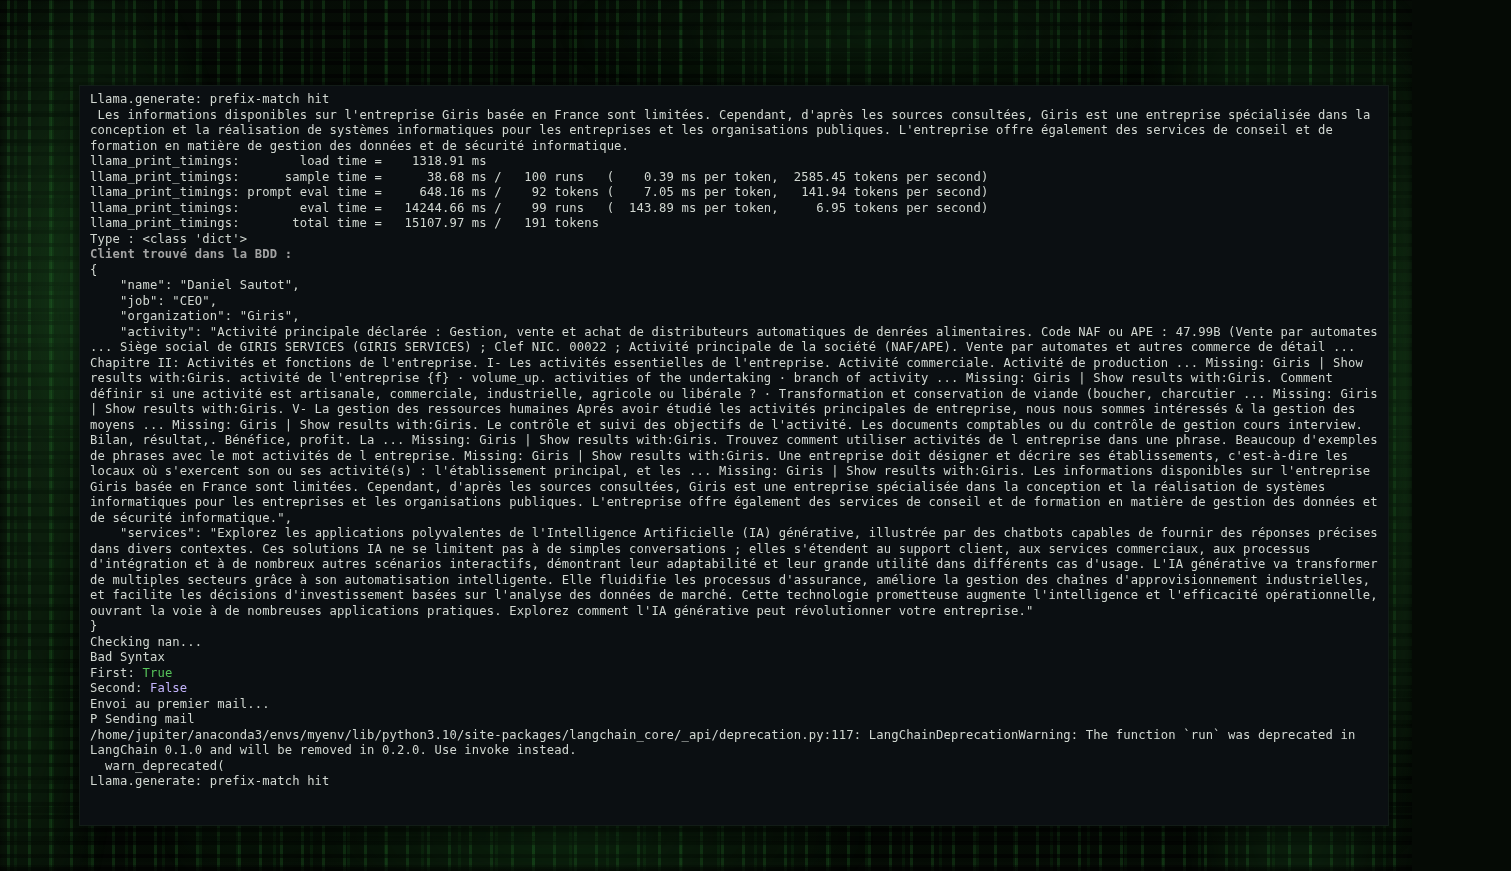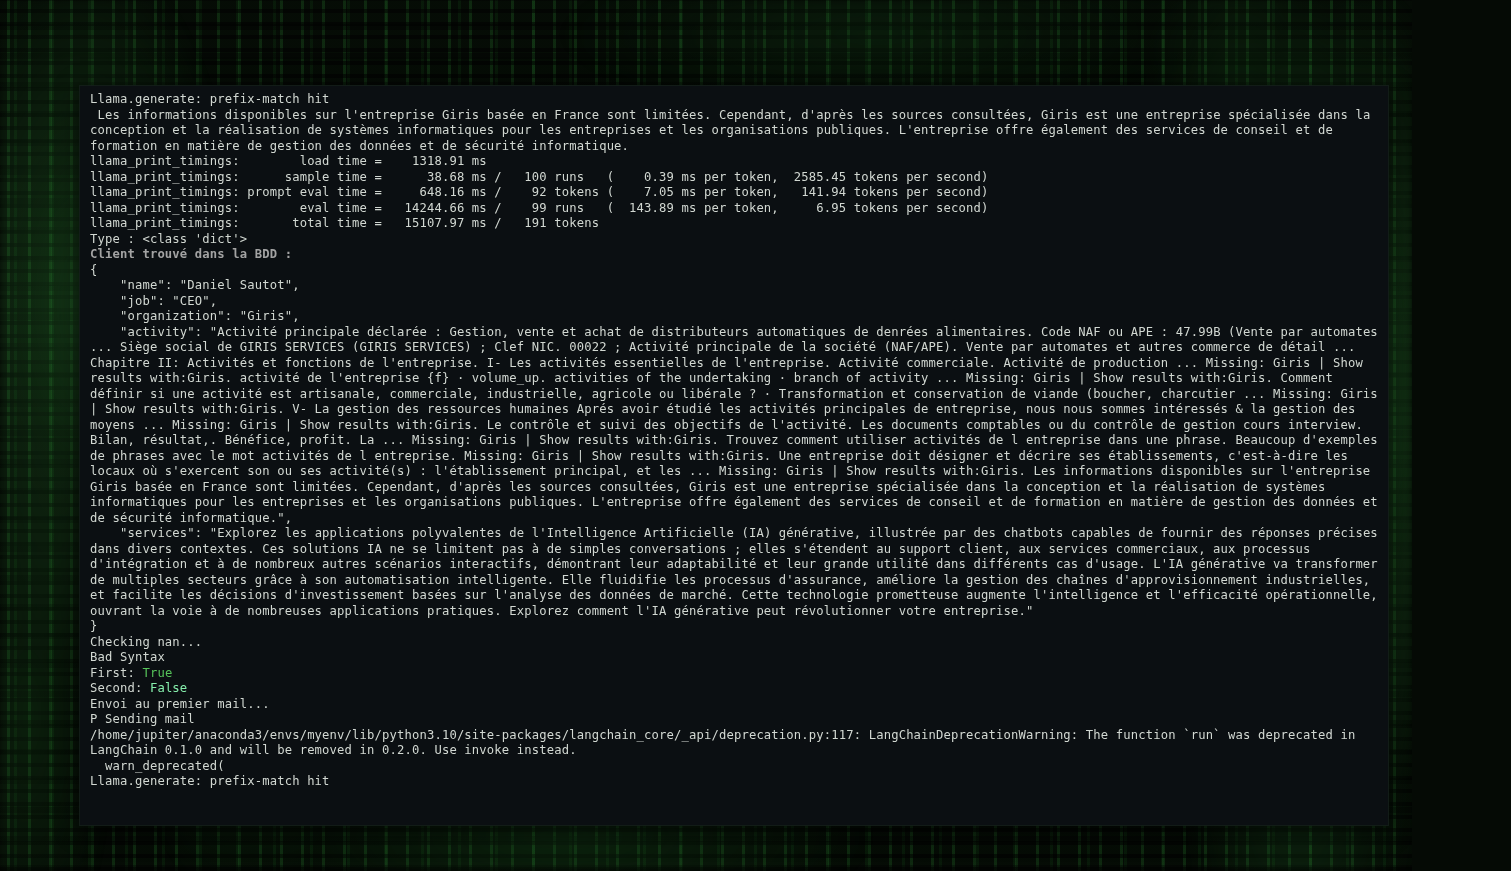--- a/index.html
+++ b/index.html
@@ -81,21 +81,21 @@
     letter-spacing: 0.15px;
     color: #d4d9d4;
     white-space: pre-wrap;
     word-break: break-word;
   }
   .line { display: block; min-height: 15.5px; white-space: pre-wrap; }
 
   .c-default { color: #d2d8d2; }
   .c-bold    { color: #a3a3a3; font-weight: bold; }
   .c-green   { color: #56c45a; }
-  .c-red     { color: #86efac; }
+  .c-red     { color: #c4b5fd; }
 </style>
 </head>
 <body>
 
 <div id="desktop">
   <div class="mx-layer mx-cols"></div>
   <div class="mx-layer mx-rows"></div>
   <div class="mx-layer mx-glow"></div>
   <div class="mx-layer mx-dark"></div>
 

